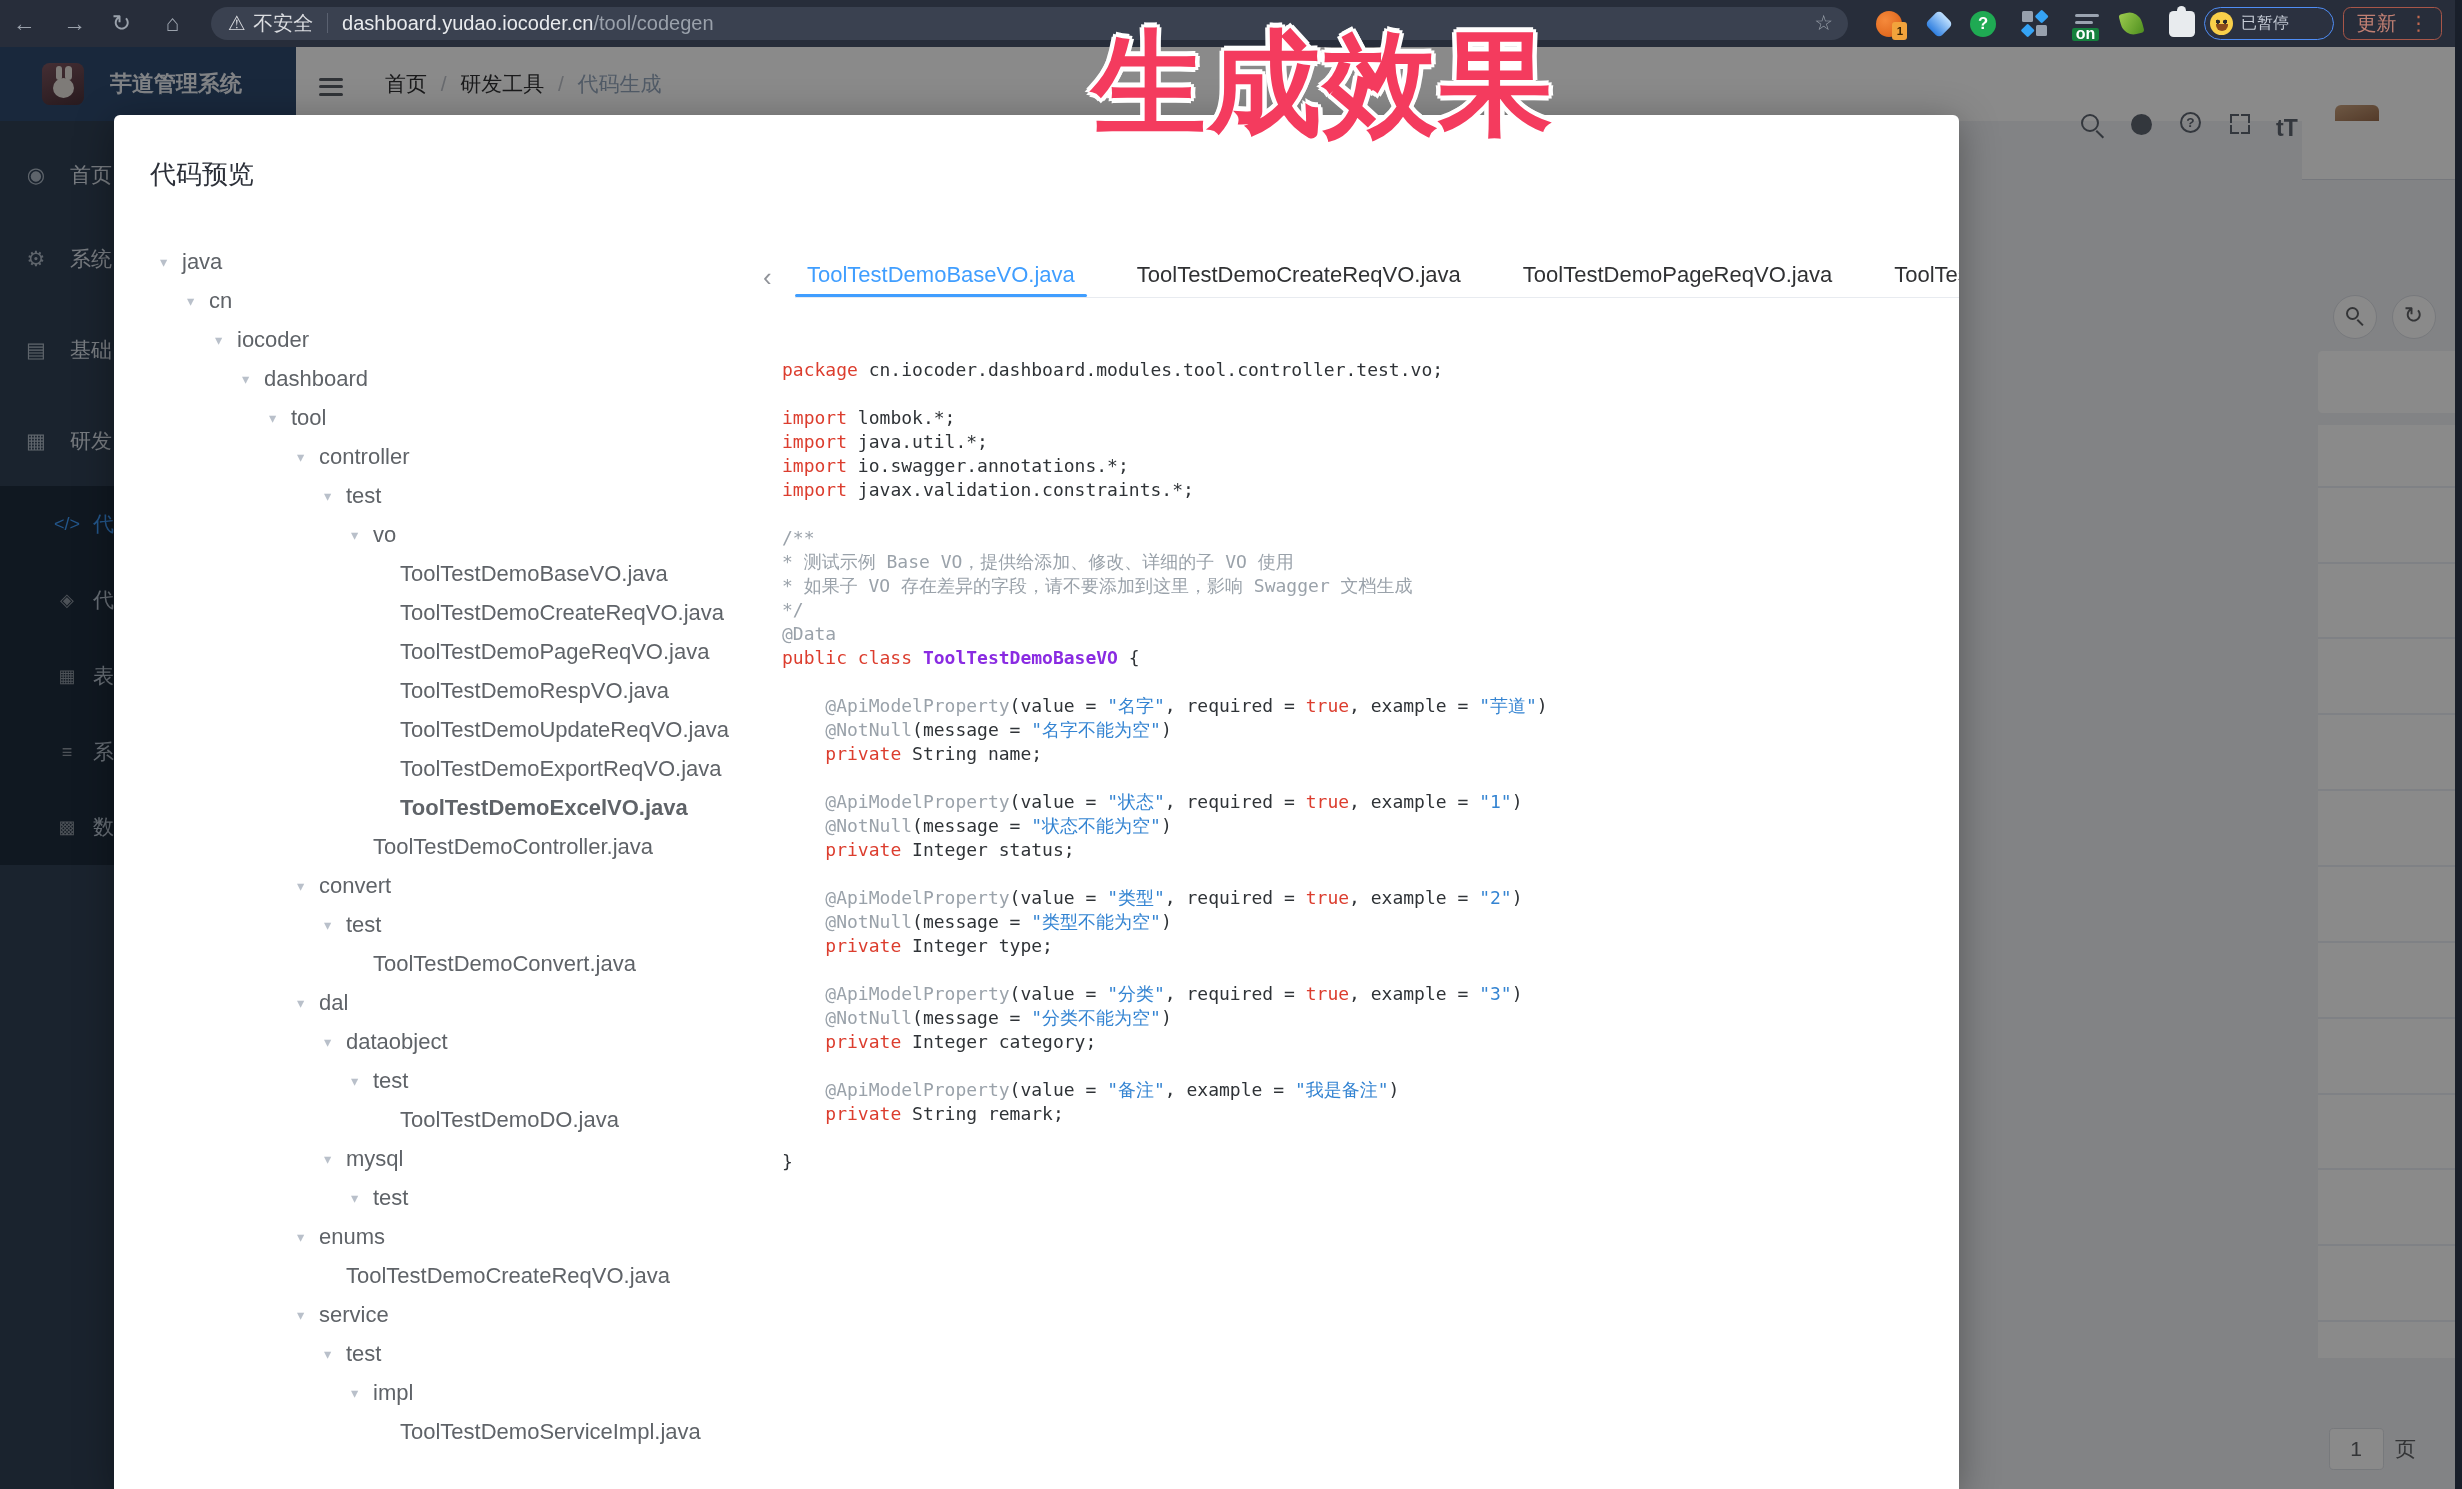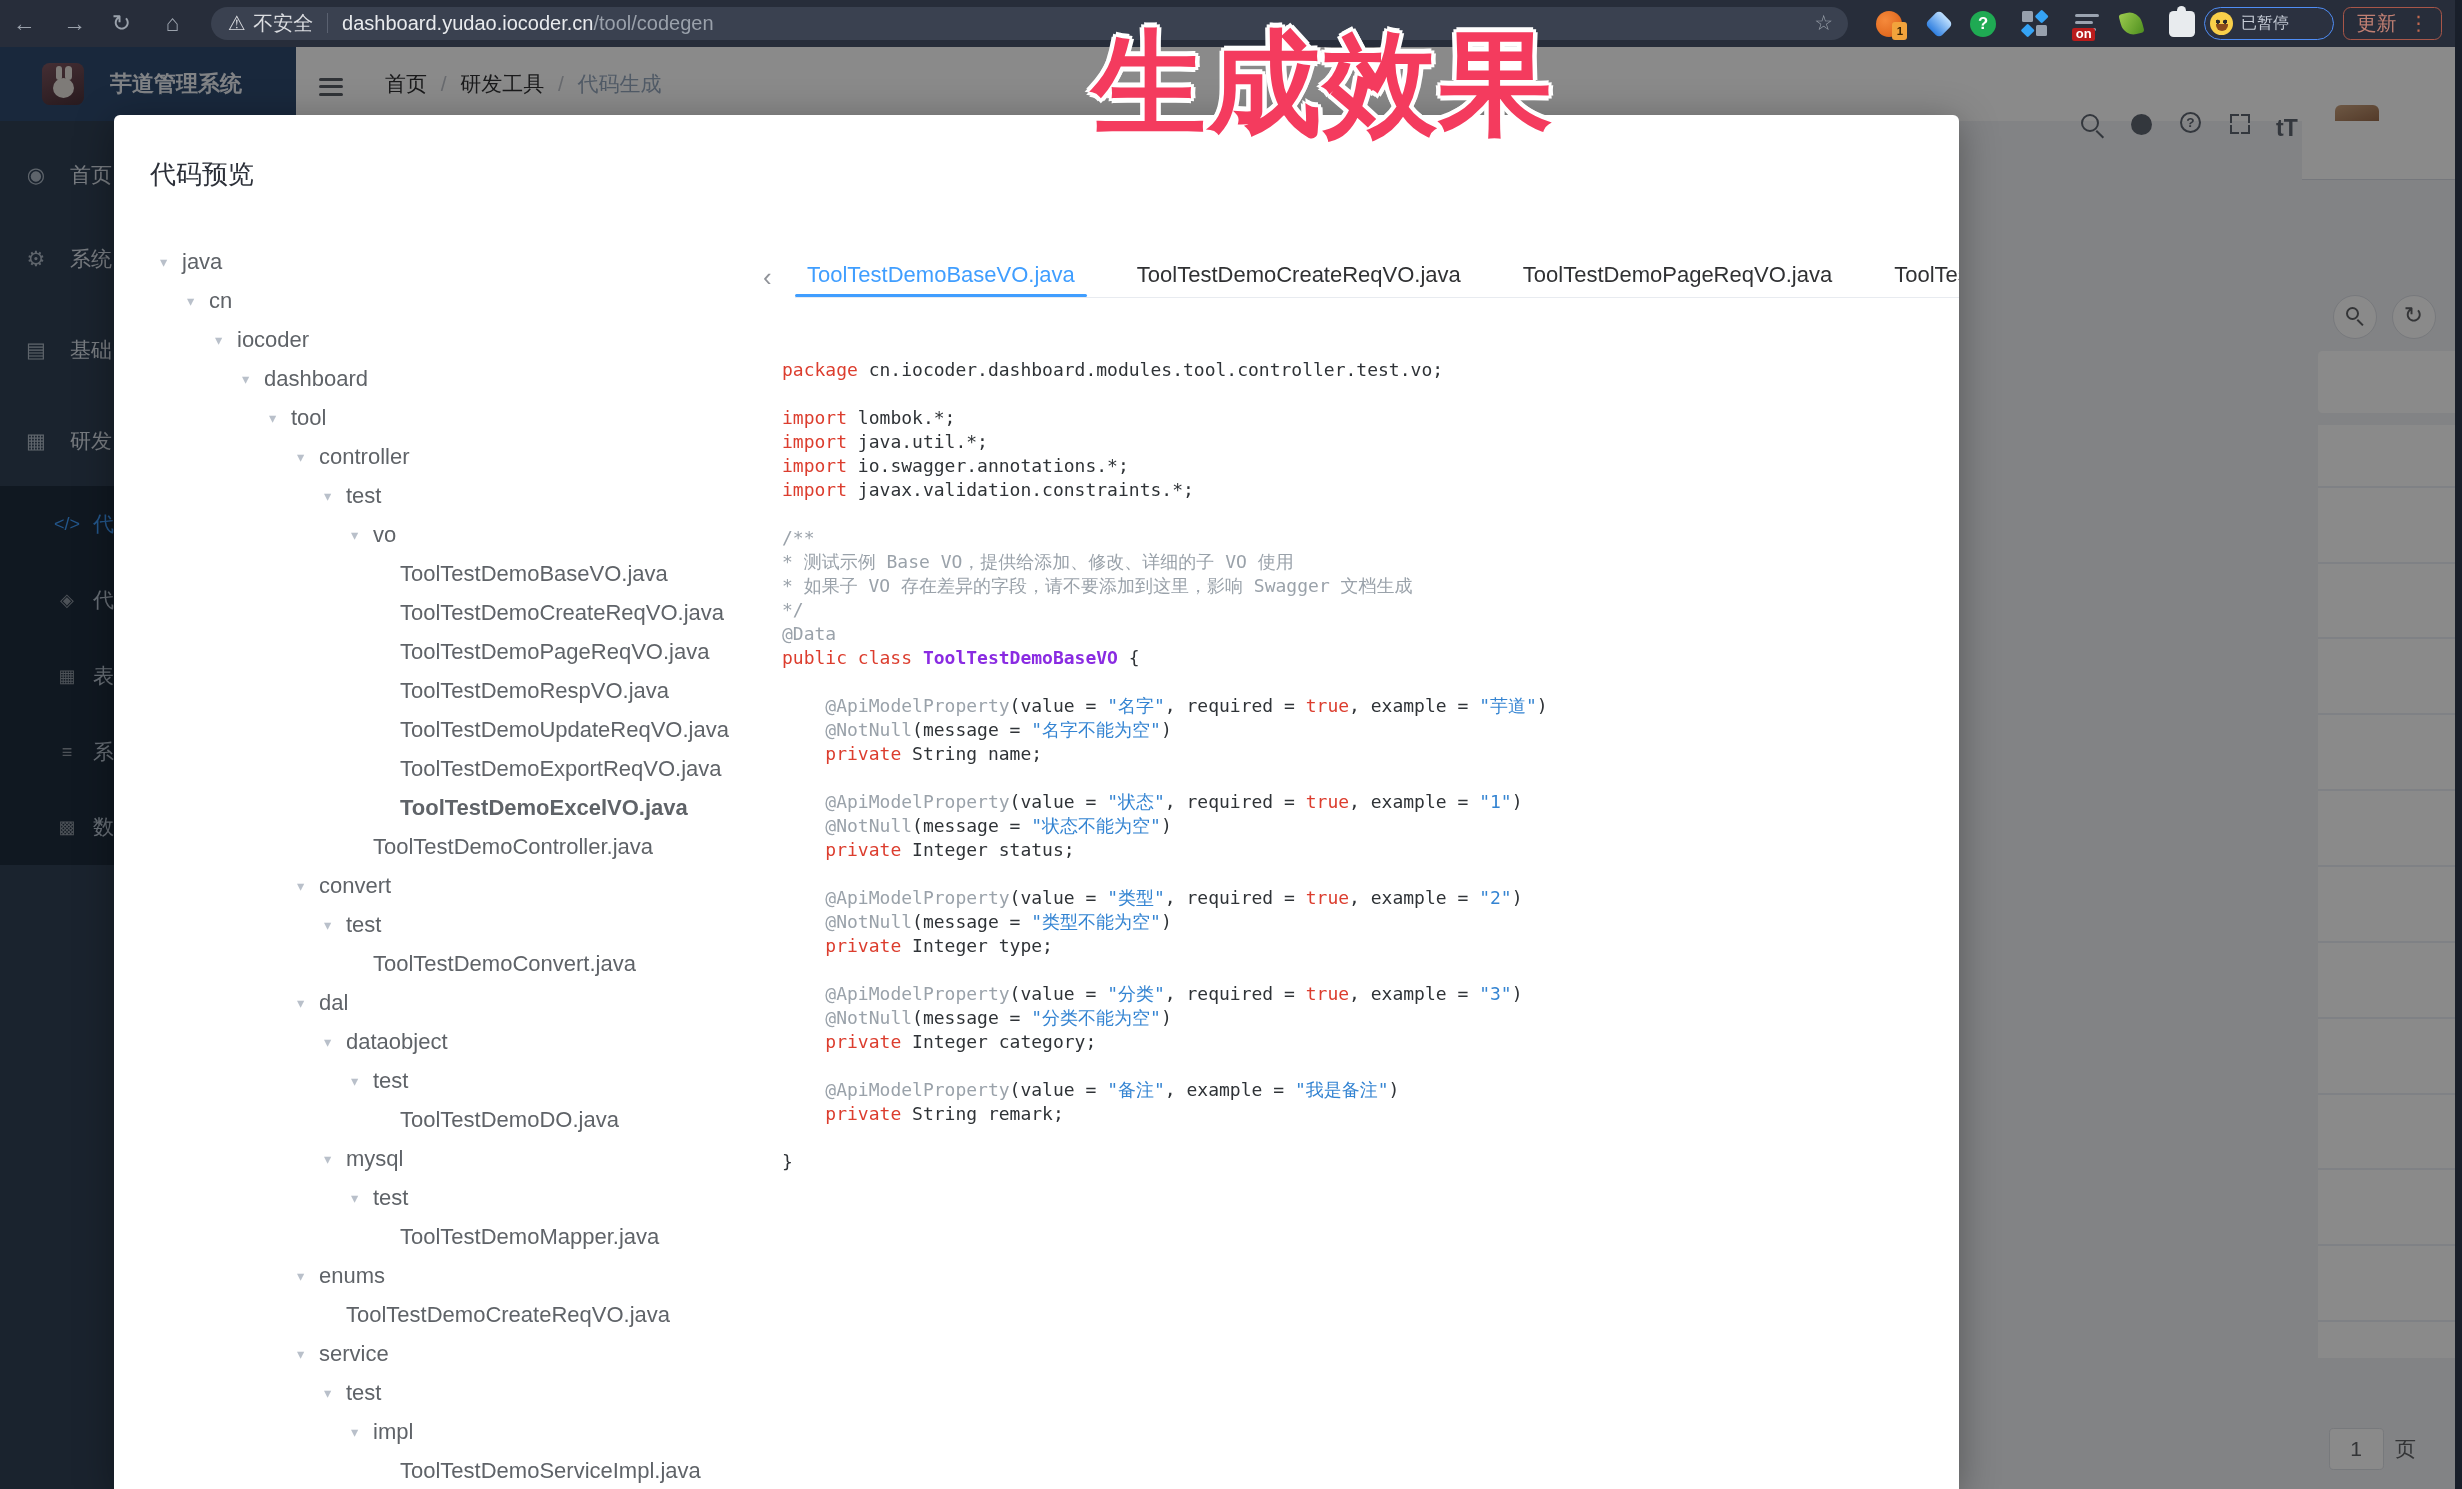--- a/index.html
+++ b/index.html
@@ -22,21 +22,21 @@
   .ext-orange{border-radius:50%;background:radial-gradient(circle at 35% 35%,#f58a3c,#d95b12);}
   .ext-orange .badge{position:absolute;right:-5.3px;bottom:-3.8px;width:15px;height:18px;background:#f2a33c;
     color:#3a2403;font-size:11.4px;line-height:18px;text-align:center;border-radius:3px;font-weight:bold;}
   .ext-gem{width:20px;height:20px;margin:3px;background:linear-gradient(180deg,#bfe0ff,#2f7fe0);
     transform:rotate(45deg);border-radius:4.6px;}
   .ext-green{border-radius:50%;background:#1faa53;color:#fff;text-align:center;font-size:16.7px;line-height:26px;font-weight:bold;}
   .ext-grid{display:grid;grid-template-columns:11.4px 11.4px;grid-gap:2.3px;}
   .ext-grid i{width:11.4px;height:11.4px;background:#97a0ad;border-radius:1.5px;}
   .ext-grid i.blue{background:#35a3f5;transform:rotate(45deg) scale(.9);}
   .ext-list i{display:block;height:3px;background:#9aa3b0;margin:3.8px 0;border-radius:1.5px;}
-  .ext-list .badge{position:absolute;left:-3px;bottom:-4.6px;background:#b91c1c;color:#fff;font-size:13px;
+  .ext-list .badge{position:absolute;left:-3px;bottom:-4.6px;background:#15803d;color:#fff;font-size:16px;
     padding:1.5px 3.8px;border-radius:2.3px;font-weight:bold;line-height:10.6px;}
   .ext-plant{width:21px;height:23px;margin:1.5px 2.3px;background:linear-gradient(135deg,#9ccb4e,#4e8f1f);
     border-radius:3px 60% 3px 60%;transform:rotate(-15deg);}
   .ext-puzzle{background:#e8ebee;border-radius:4.6px;}
   .ext-puzzle::after{content:"";position:absolute;top:-4.6px;left:8.3px;width:9px;height:9px;background:#e8ebee;border-radius:50%;}
   .paused-pill{position:absolute;left:2204px;top:6.8px;width:130px;height:33px;border:1.5px solid #4f8df5;
     border-radius:18px;background:#2b3140;display:flex;align-items:center;}
   .paused-emoji{width:23px;height:23px;border-radius:50%;margin-left:5.3px;position:relative;
     background:radial-gradient(circle at 34% 42%,#2b2b2b 1.9px,transparent 2.3px),
                radial-gradient(circle at 66% 42%,#2b2b2b 1.9px,transparent 2.3px),#f8cf4a;}
@@ -371,23 +371,20 @@
           <span class="tree-label">ToolTestDemoDO.java</span>
         </div>
         <div class="tree-row" style="padding-left: 164px;">
           <span class="tree-caret">▾</span>
           <span class="tree-label">mysql</span>
         </div>
         <div class="tree-row" style="padding-left: 191px;">
           <span class="tree-caret">▾</span>
           <span class="tree-label">test</span>
         </div>
-        <div class="tree-row" style="padding-left: 240px;">
-          <span class="tree-label">ToolTestDemoMapper.java</span>
-        </div>
         <div class="tree-row" style="padding-left: 137px;">
           <span class="tree-caret">▾</span>
           <span class="tree-label">enums</span>
         </div>
         <div class="tree-row" style="padding-left: 186px;">
           <span class="tree-label">ToolTestDemoCreateReqVO.java</span>
         </div>
         <div class="tree-row" style="padding-left: 137px;">
           <span class="tree-caret">▾</span>
           <span class="tree-label">service</span>

